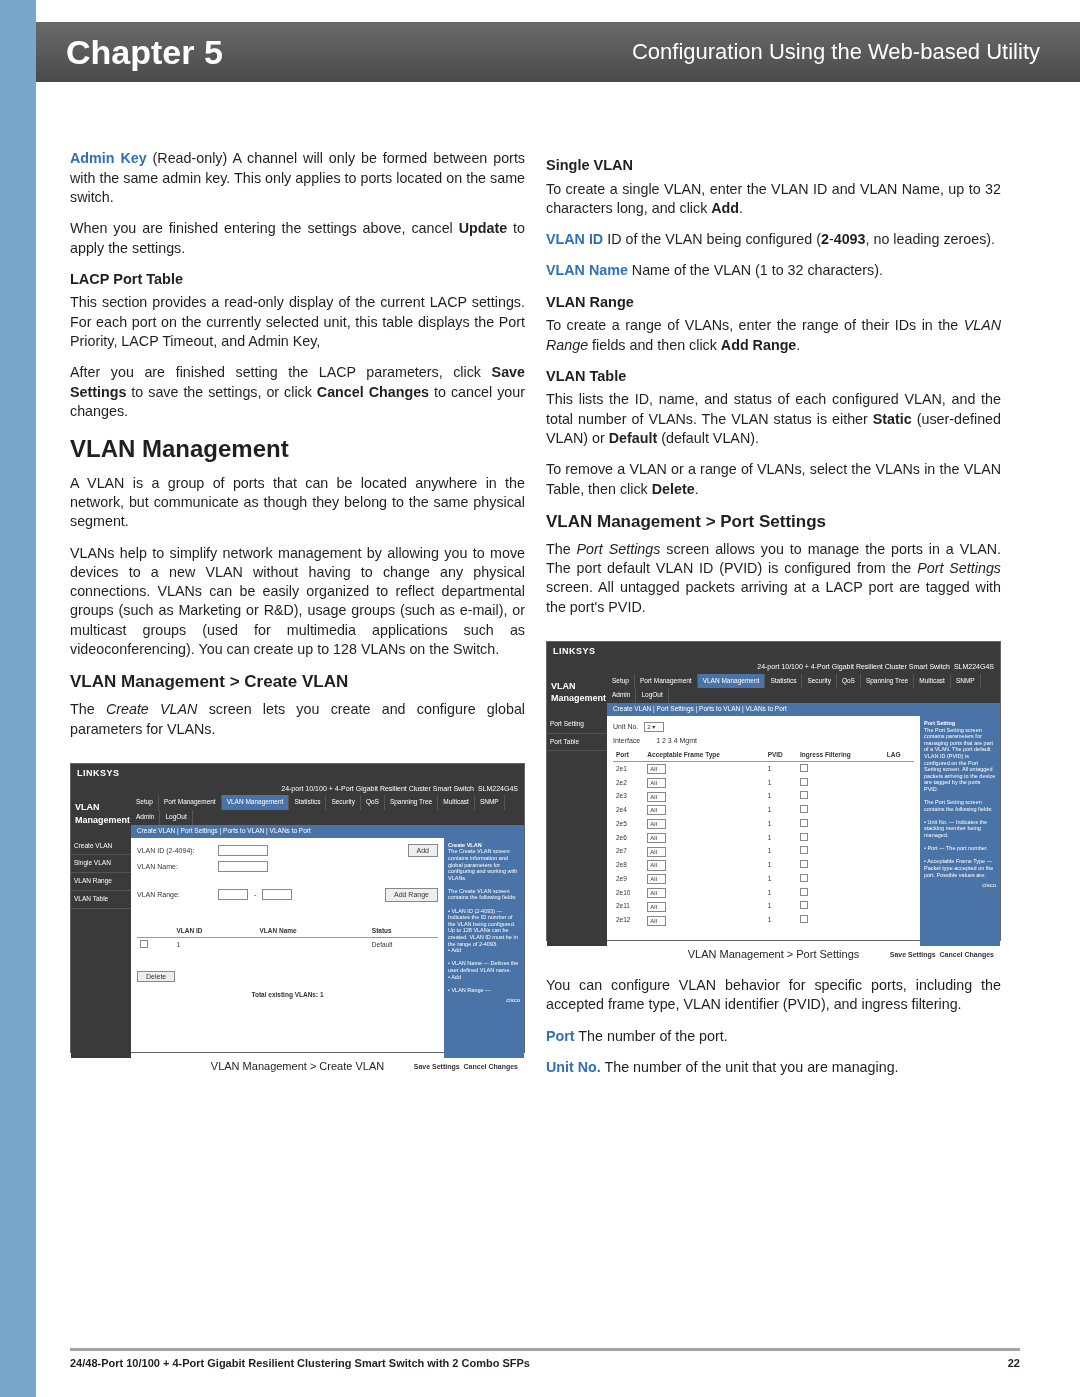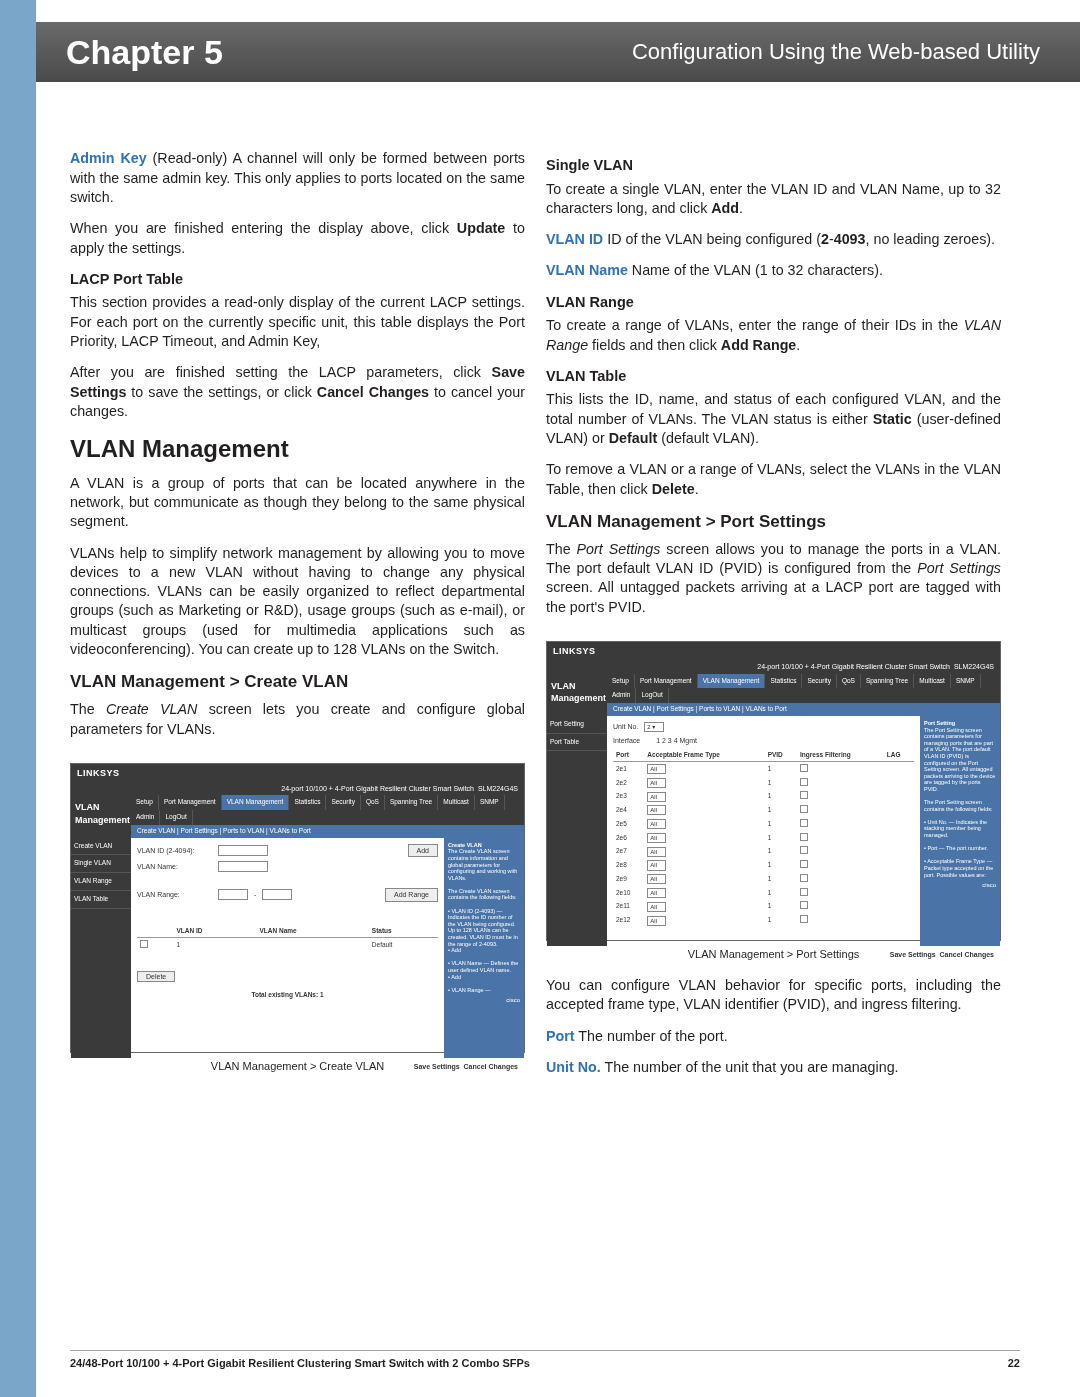--- a/index.html
+++ b/index.html
@@ -45,21 +45,21 @@
   h4 { font-size: 14.5px; font-weight: 700; margin: 8px 0 4px; }
   .key { color: #3171b6; font-weight: 700; }
   b { font-weight: 700; }
   em { font-style: italic; }
   .figwrap { margin: 24px 0 6px; }
   .figcap { text-align: center; font-size: 11px; margin: 4px 0 14px; }
   .footer {
     position: absolute;
     left: 70px; bottom: 28px;
     width: 950px;
-    border-top: 1px solid #a3a3a3;
+    border-top: 3px solid #a3a3a3;
     padding-top: 6px;
     display: flex;
     justify-content: space-between;
     font-size: 11px;
     font-weight: 700;
   }
   
   .shot {
     border: 1px solid #666;
     background: #fff;
@@ -117,25 +117,25 @@
   <span class="chapter-sub">Configuration Using the Web-based Utility</span>
 </div>
 
 <div class="page">
 
   <div class="col">
     <p>
       <span class="key">Admin Key</span><span>  (Read-only) A channel will only be formed between ports with the same admin key. This only applies to ports located on the same switch.</span>
     </p>
     <p>
-      <span>When you are finished entering the display above, click </span><b>Update</b><span> to apply the settings.</span>
+      <span>When you are finished entering the settings above, cancel </span><b>Update</b><span> to apply the settings.</span>
     </p>
 
     <h4>LACP Port Table</h4>
-    <p>This section provides a read-only display of the current LACP settings. For each port on the currently specific unit, this table displays the Port Priority, LACP Timeout, and Admin Key,</p>
+    <p>This section provides a read-only display of the current LACP settings. For each port on the currently selected unit, this table displays the Port Priority, LACP Timeout, and Admin Key,</p>
     <p>
       <span>After you are finished setting the LACP parameters, click </span><b>Save Settings</b><span> to save the settings, or click </span><b>Cancel Changes</b><span> to cancel your changes.</span>
     </p>
 
     <h2>VLAN Management</h2>
     <p>A VLAN is a group of ports that can be located anywhere in the network, but communicate as though they belong to the same physical segment.</p>
     <p>VLANs help to simplify network management by allowing you to move devices to a new VLAN without having to change any physical connections. VLANs can be easily organized to reflect departmental groups (such as Marketing or R&amp;D), usage groups (such as e-mail), or multicast groups (used for multimedia applications such as videoconferencing). You can create up to 128 VLANs on the Switch.</p>
 
     <h3>VLAN Management &gt; Create VLAN</h3>
     <p>

